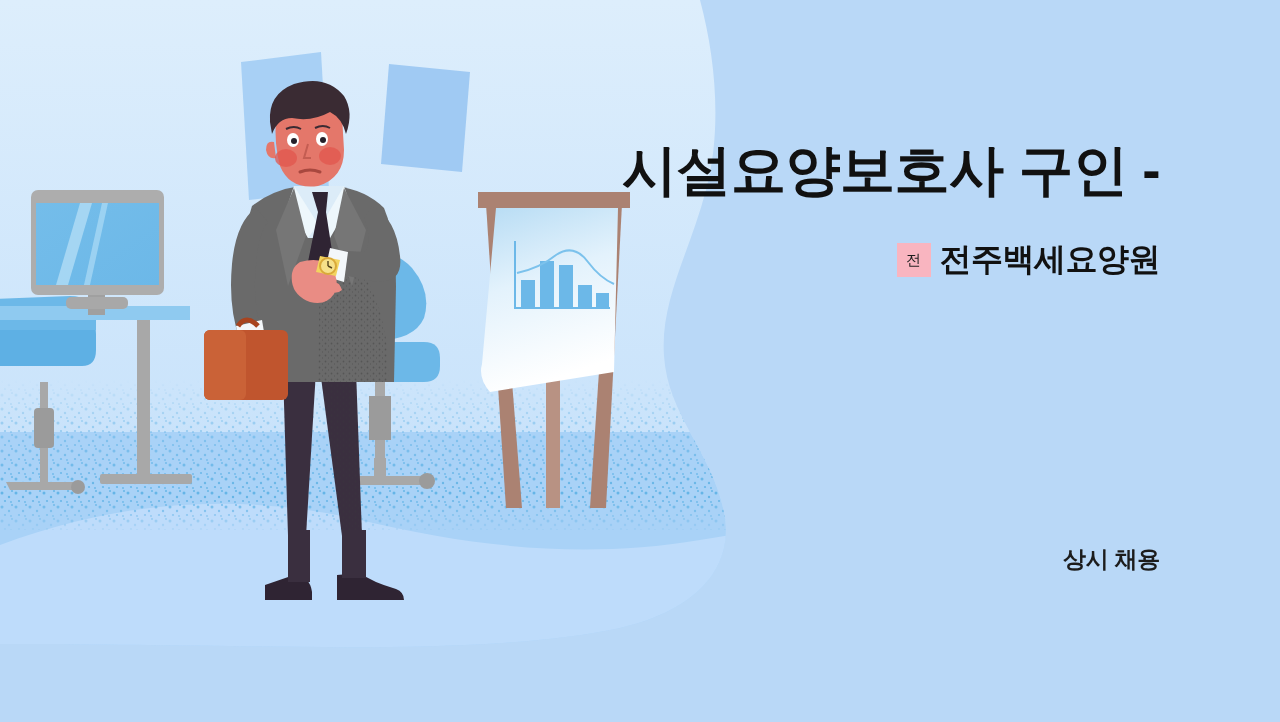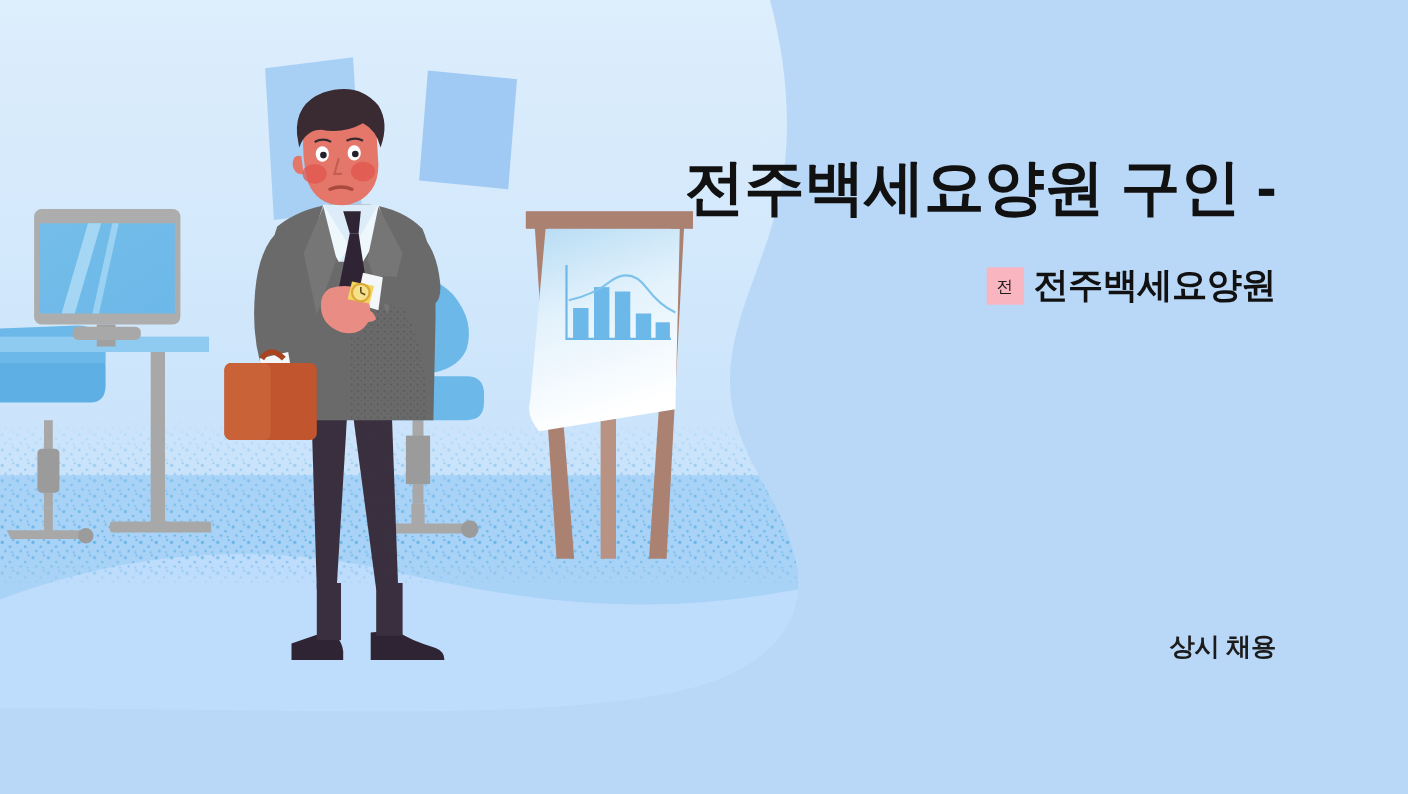--- a/index.html
+++ b/index.html
@@ -73,21 +73,21 @@
     font-size: 32px;
     font-weight: 700;
     color: #111111;
     letter-spacing: -0.5px;
     white-space: nowrap;
     text-align: right;
   }
   .hiring-note {
     position: absolute;
     right: 120px;
-    top: 572px;
+    top: 544px;
     font-size: 23px;
     font-weight: 700;
     color: #1c1c1c;
     letter-spacing: -0.3px;
     white-space: nowrap;
     pointer-events: auto;
   }
 </style>
 </head>
 <body>
@@ -285,21 +285,21 @@
 
             <path d="M300,172 Q310,168 320,172" stroke="#a8483f" stroke-width="3" fill="none" stroke-linecap="round"></path>
           </g>
         </g>
       </g>
     </svg>
   </div>
 
   <div class="text-col">
 
-    <div class="headline">전주백세요양원 구인 -</div>
+    <div class="headline">시설요양보호사 구인 -</div>
 
     <div class="company-row">
       <span class="company-badge">전</span>
       <span class="company-name">전주백세요양원</span>
     </div>
 
     <div class="hiring-note">상시 채용</div>
   </div>
 
 </div>

